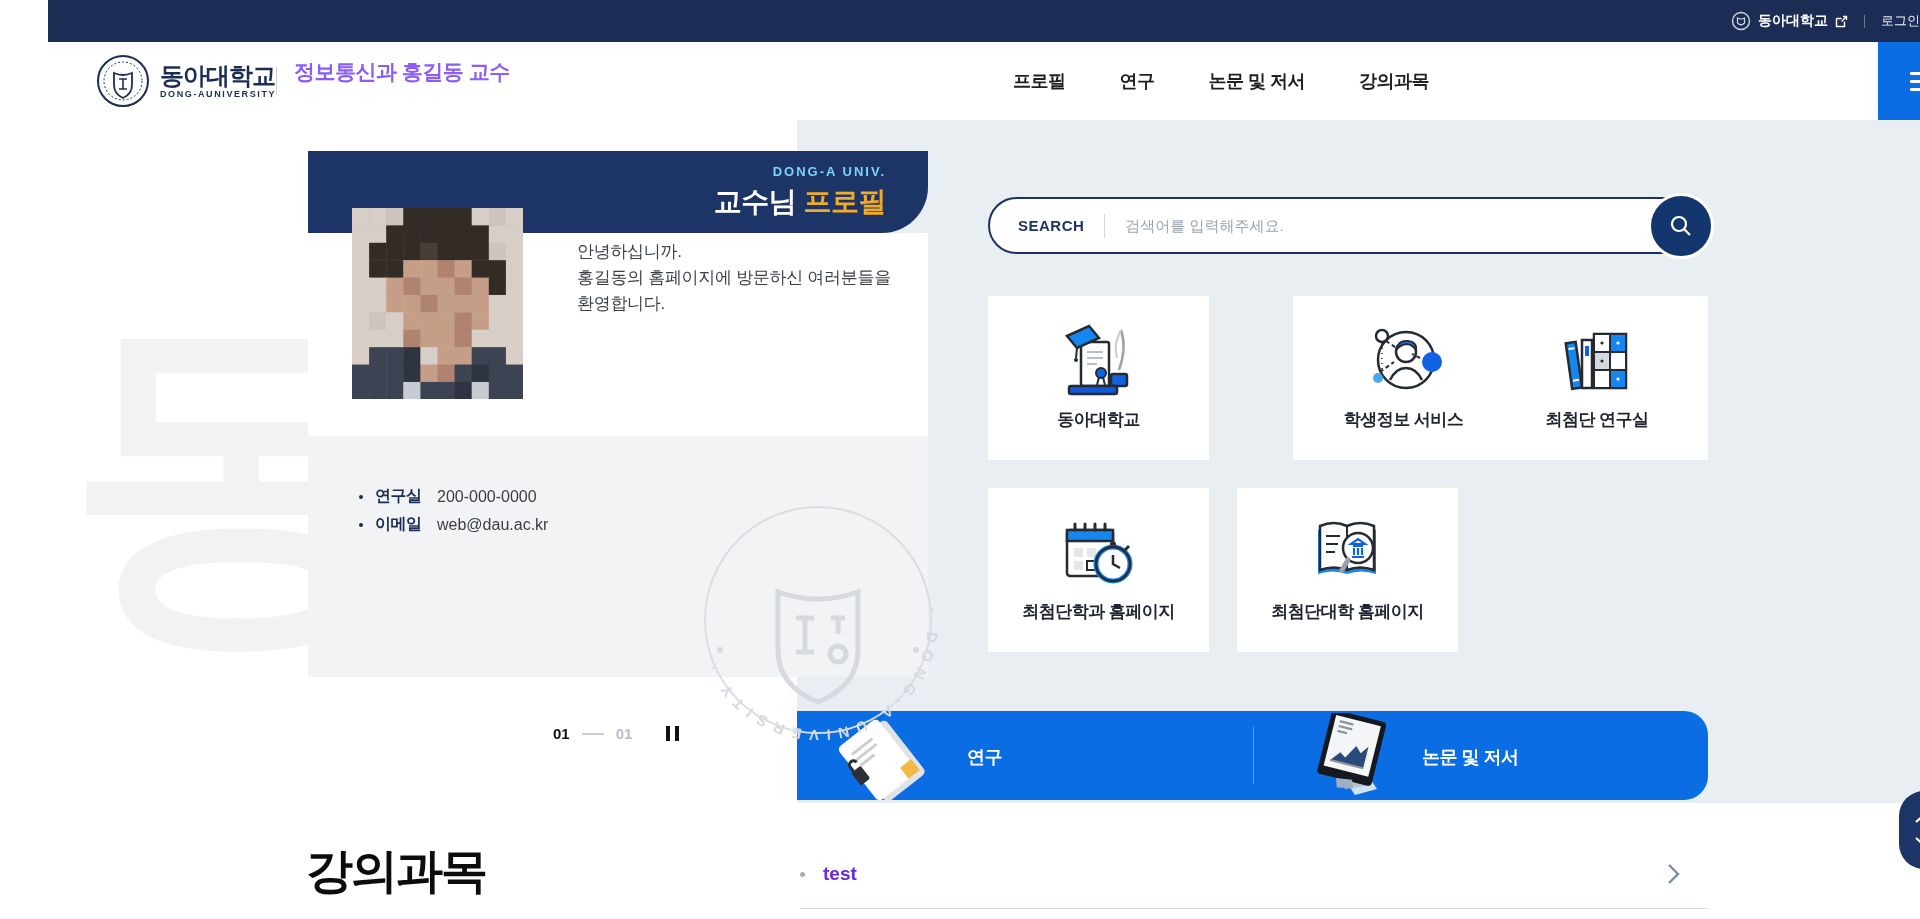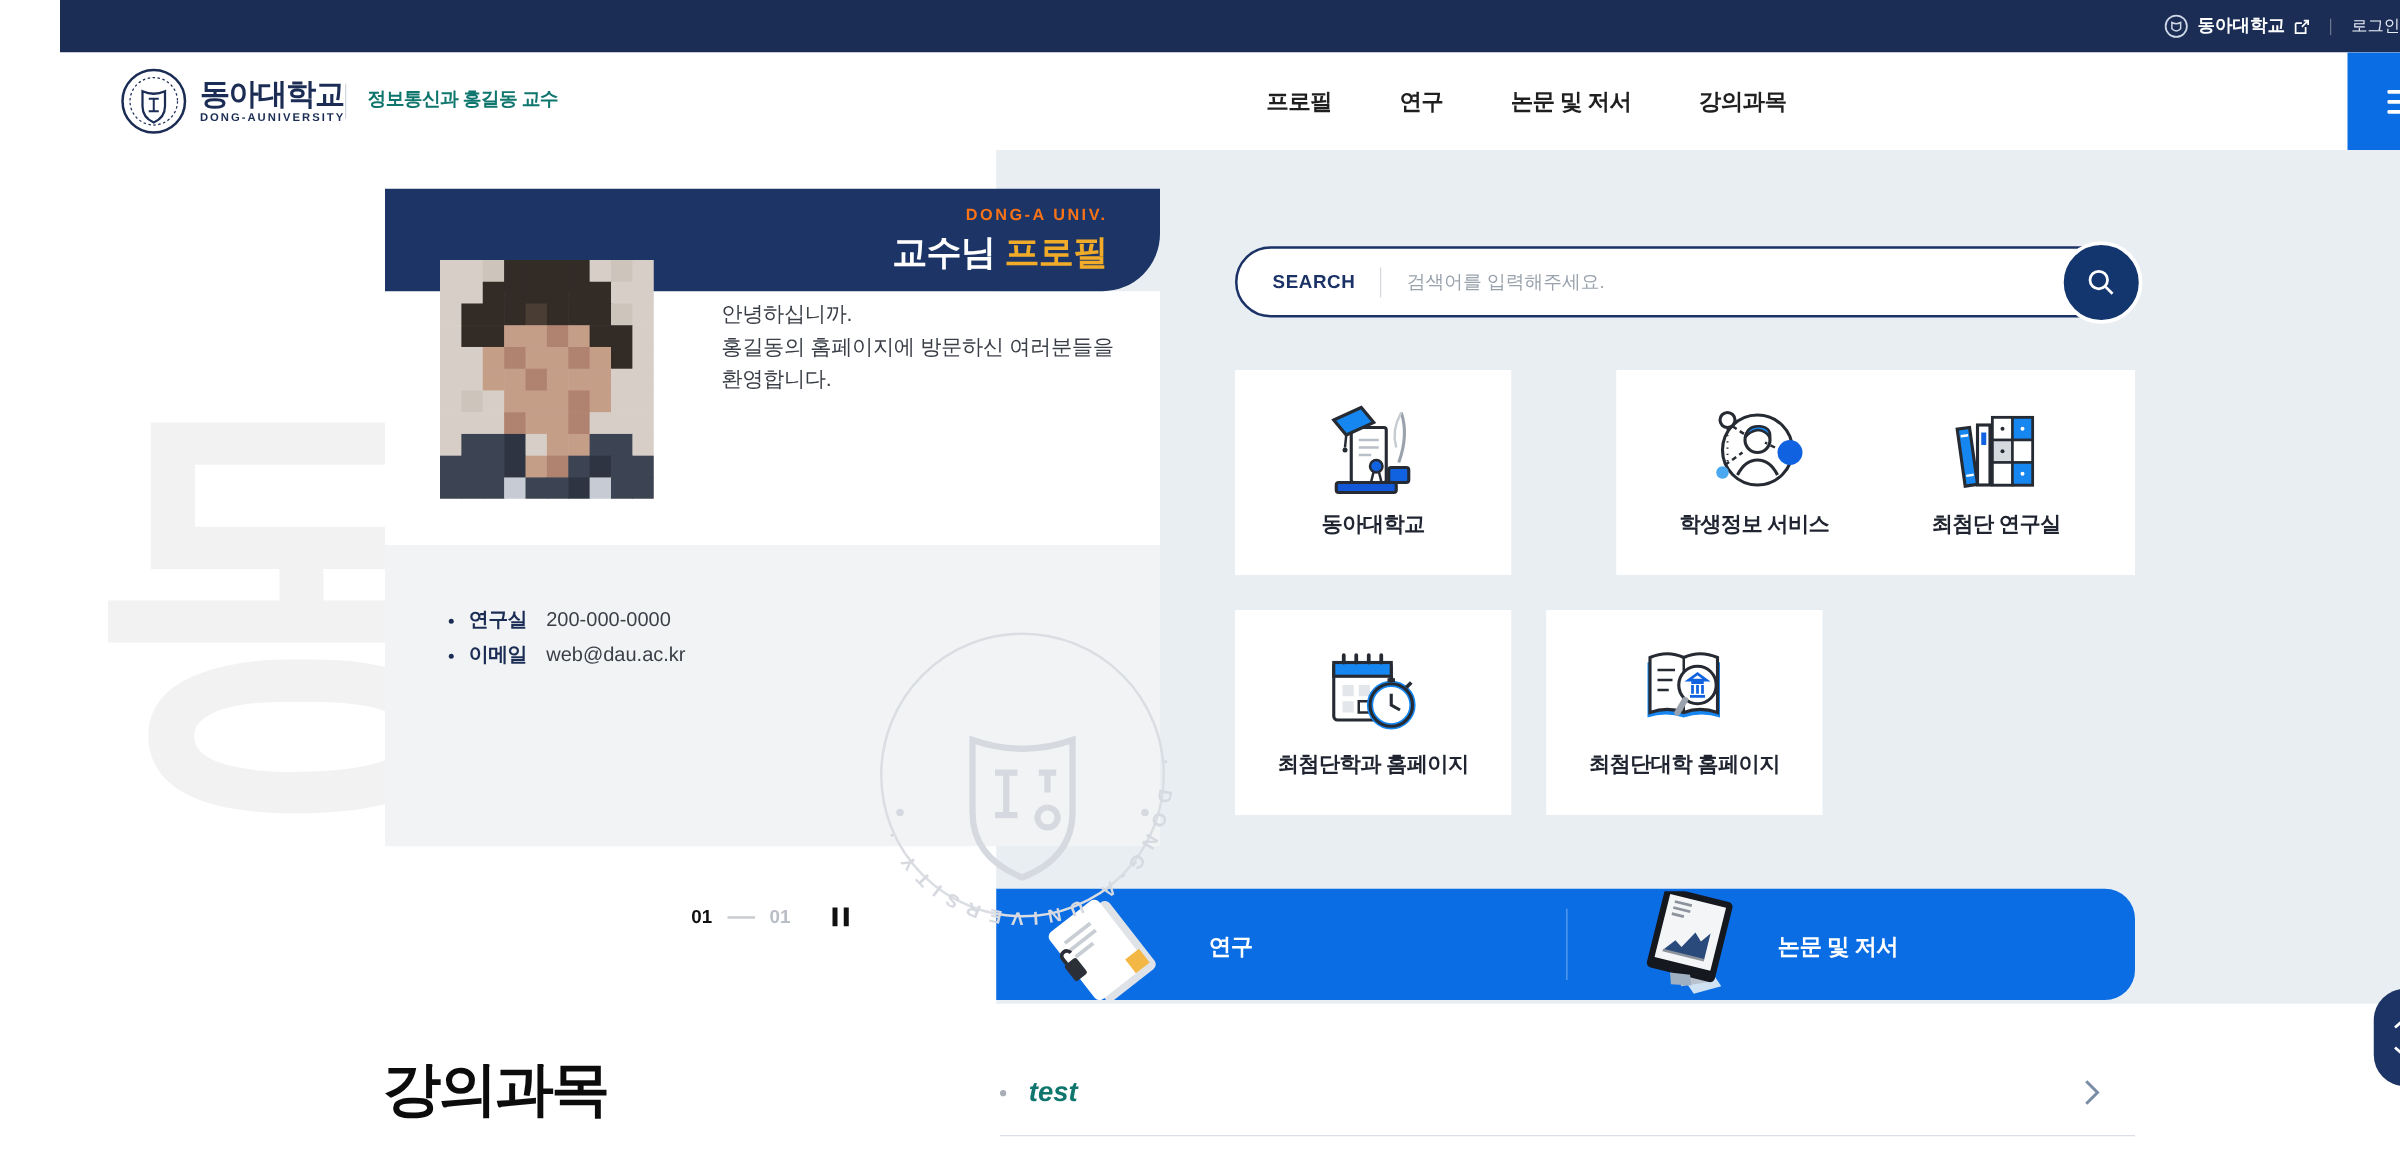--- a/index.html
+++ b/index.html
@@ -13,40 +13,40 @@
   .topbar .univ-link { display:flex; align-items:center; gap:7px; color:#fff; font-size:14px; font-weight:700; cursor:pointer; }
   .topbar .tb-divider { width:1px; height:13px; background:rgba(255,255,255,.35); margin:0 16px; }
   .topbar .login-link { color:#e8ecf5; font-size:13px; cursor:pointer; }
 
   
   .header { position:absolute; left:0; top:42px; width:1920px; height:78px; background:#fff; z-index:10; }
   .logo-wrap { position:absolute; left:48px; top:12px; display:flex; align-items:center; gap:10px; }
   .logo-text .kr { font-size:24px; font-weight:800; color:#1b2d55; letter-spacing:-1px; line-height:1.05; }
   .logo-text .en { font-size:9px; font-weight:700; color:#1b2d55; letter-spacing:1.6px; }
   .logo-divider { position:absolute; left:228px; top:25px; width:1px; height:28px; background:#d2d6dd; }
-  .site-title { position:absolute; left:246px; top:28px; font-size:15px; font-weight:700; color:#0f766e; letter-spacing:-0.5px; }
+  .site-title { position:absolute; left:246px; top:16px; font-size:21px; font-weight:700; color:#8b5cf6; letter-spacing:-0.5px; }
   .gnb { position:absolute; left:965px; top:0; height:78px; display:flex; align-items:center; gap:54px; }
   .gnb .gnb-item { font-size:18px; font-weight:700; color:#1f1f1f; cursor:pointer; letter-spacing:-0.5px; white-space:nowrap; }
   .hamburger { position:absolute; left:1830px; top:0; width:90px; height:78px; background:#0a6de4; border:0; cursor:pointer;
                display:flex; flex-direction:column; align-items:center; justify-content:center; gap:5px; }
   .hamburger .bars { display:flex; flex-direction:column; gap:5px; width:26px; }
   .hamburger .bar { height:3px; width:26px; background:#fff; border-radius:1px; }
   .hamburger .bar.short { width:17px; }
 
   
   .gray-panel { position:absolute; left:749px; top:120px; width:1171px; height:683px; background:#e9eef3; z-index:1; }
 
   
   .bg-glyph { position:absolute; left:18px; top:300px; z-index:0; font-size:350px; font-weight:800;
               color:#f2f2f2; letter-spacing:-28px; line-height:1; user-select:none; }
 
   
   .profile-card { position:absolute; left:260px; top:151px; width:620px; height:526px; z-index:2; }
   .pc-head { position:relative; height:82px; background:#1c3566; border-radius:0 0 46px 0; text-align:right; padding:13px 42px 0 0; }
-  .pc-eyebrow { font-size:13px; font-weight:700; color:#f97316; letter-spacing:2px; }
+  .pc-eyebrow { font-size:13px; font-weight:700; color:#7dd3fc; letter-spacing:2px; }
   .pc-title { margin-top:4px; font-size:28px; font-weight:800; color:#fff; letter-spacing:-0.5px; }
   .pc-title .accent { color:#f0ab28; }
   .pc-body { height:203px; background:#fff; }
   .pc-greeting { position:absolute; left:269px; top:88px; font-size:17px; color:#3a3f47; line-height:26px; letter-spacing:-0.3px; }
   .pc-foot { height:241px; background:#f2f3f5; padding:50px 0 0 51px; }
   .contact-row { display:flex; align-items:center; margin-bottom:7px; }
   .contact-row .dot { width:4px; height:4px; border-radius:50%; background:#1b2d55; margin-right:12px; }
   .contact-row .c-label { width:62px; font-size:16px; font-weight:700; color:#1b2d55; letter-spacing:-0.5px; }
   .contact-row .c-value { font-size:16px; color:#3a3f47; }
 
@@ -88,21 +88,21 @@
   .banner { position:absolute; left:749px; top:711px; width:911px; height:89px; background:#0a6de4;
             border-radius:0 24px 24px 0; z-index:2; overflow:hidden; }
   .banner .b-ill { position:absolute; top:0; }
   .banner .b-label { position:absolute; top:34px; font-size:18px; font-weight:700; color:#fff; letter-spacing:-0.5px; cursor:pointer; }
   .banner .b-div { position:absolute; left:456px; top:16px; width:1px; height:57px; background:rgba(255,255,255,.35); }
 
   
   .section-title { position:absolute; left:258px; top:840px; font-size:47px; font-weight:900; color:#0c0c0c; letter-spacing:-2px; z-index:2; }
   .course-row { position:absolute; left:752px; top:856px; width:908px; height:36px; display:flex; align-items:center; z-index:2; cursor:pointer; }
   .course-row .dot { width:5px; height:5px; border-radius:50%; background:#a9aeb6; }
-  .course-row .c-name { margin-left:18px; font-size:22px; font-weight:700; color:#0f766e;font-style:italic; }
+  .course-row .c-name { margin-left:18px; font-size:19px; font-weight:700; color:#6d28d9; }
   .course-row .chev { margin-left:auto; margin-right:28px; }
   .course-hr { position:absolute; left:752px; top:908px; width:908px; height:1px; background:#dbe0e6; z-index:2; }
 
   
   .scroll-pill { position:absolute; left:1851px; top:791px; width:50px; height:78px; background:#1c3566;
                  border-radius:25px; z-index:5; display:flex; flex-direction:column; align-items:center; justify-content:center; gap:12px; }
   .scroll-pill button { background:none; border:0; cursor:pointer; display:flex; padding:0; }
 </style>
 </head>
 <body>

